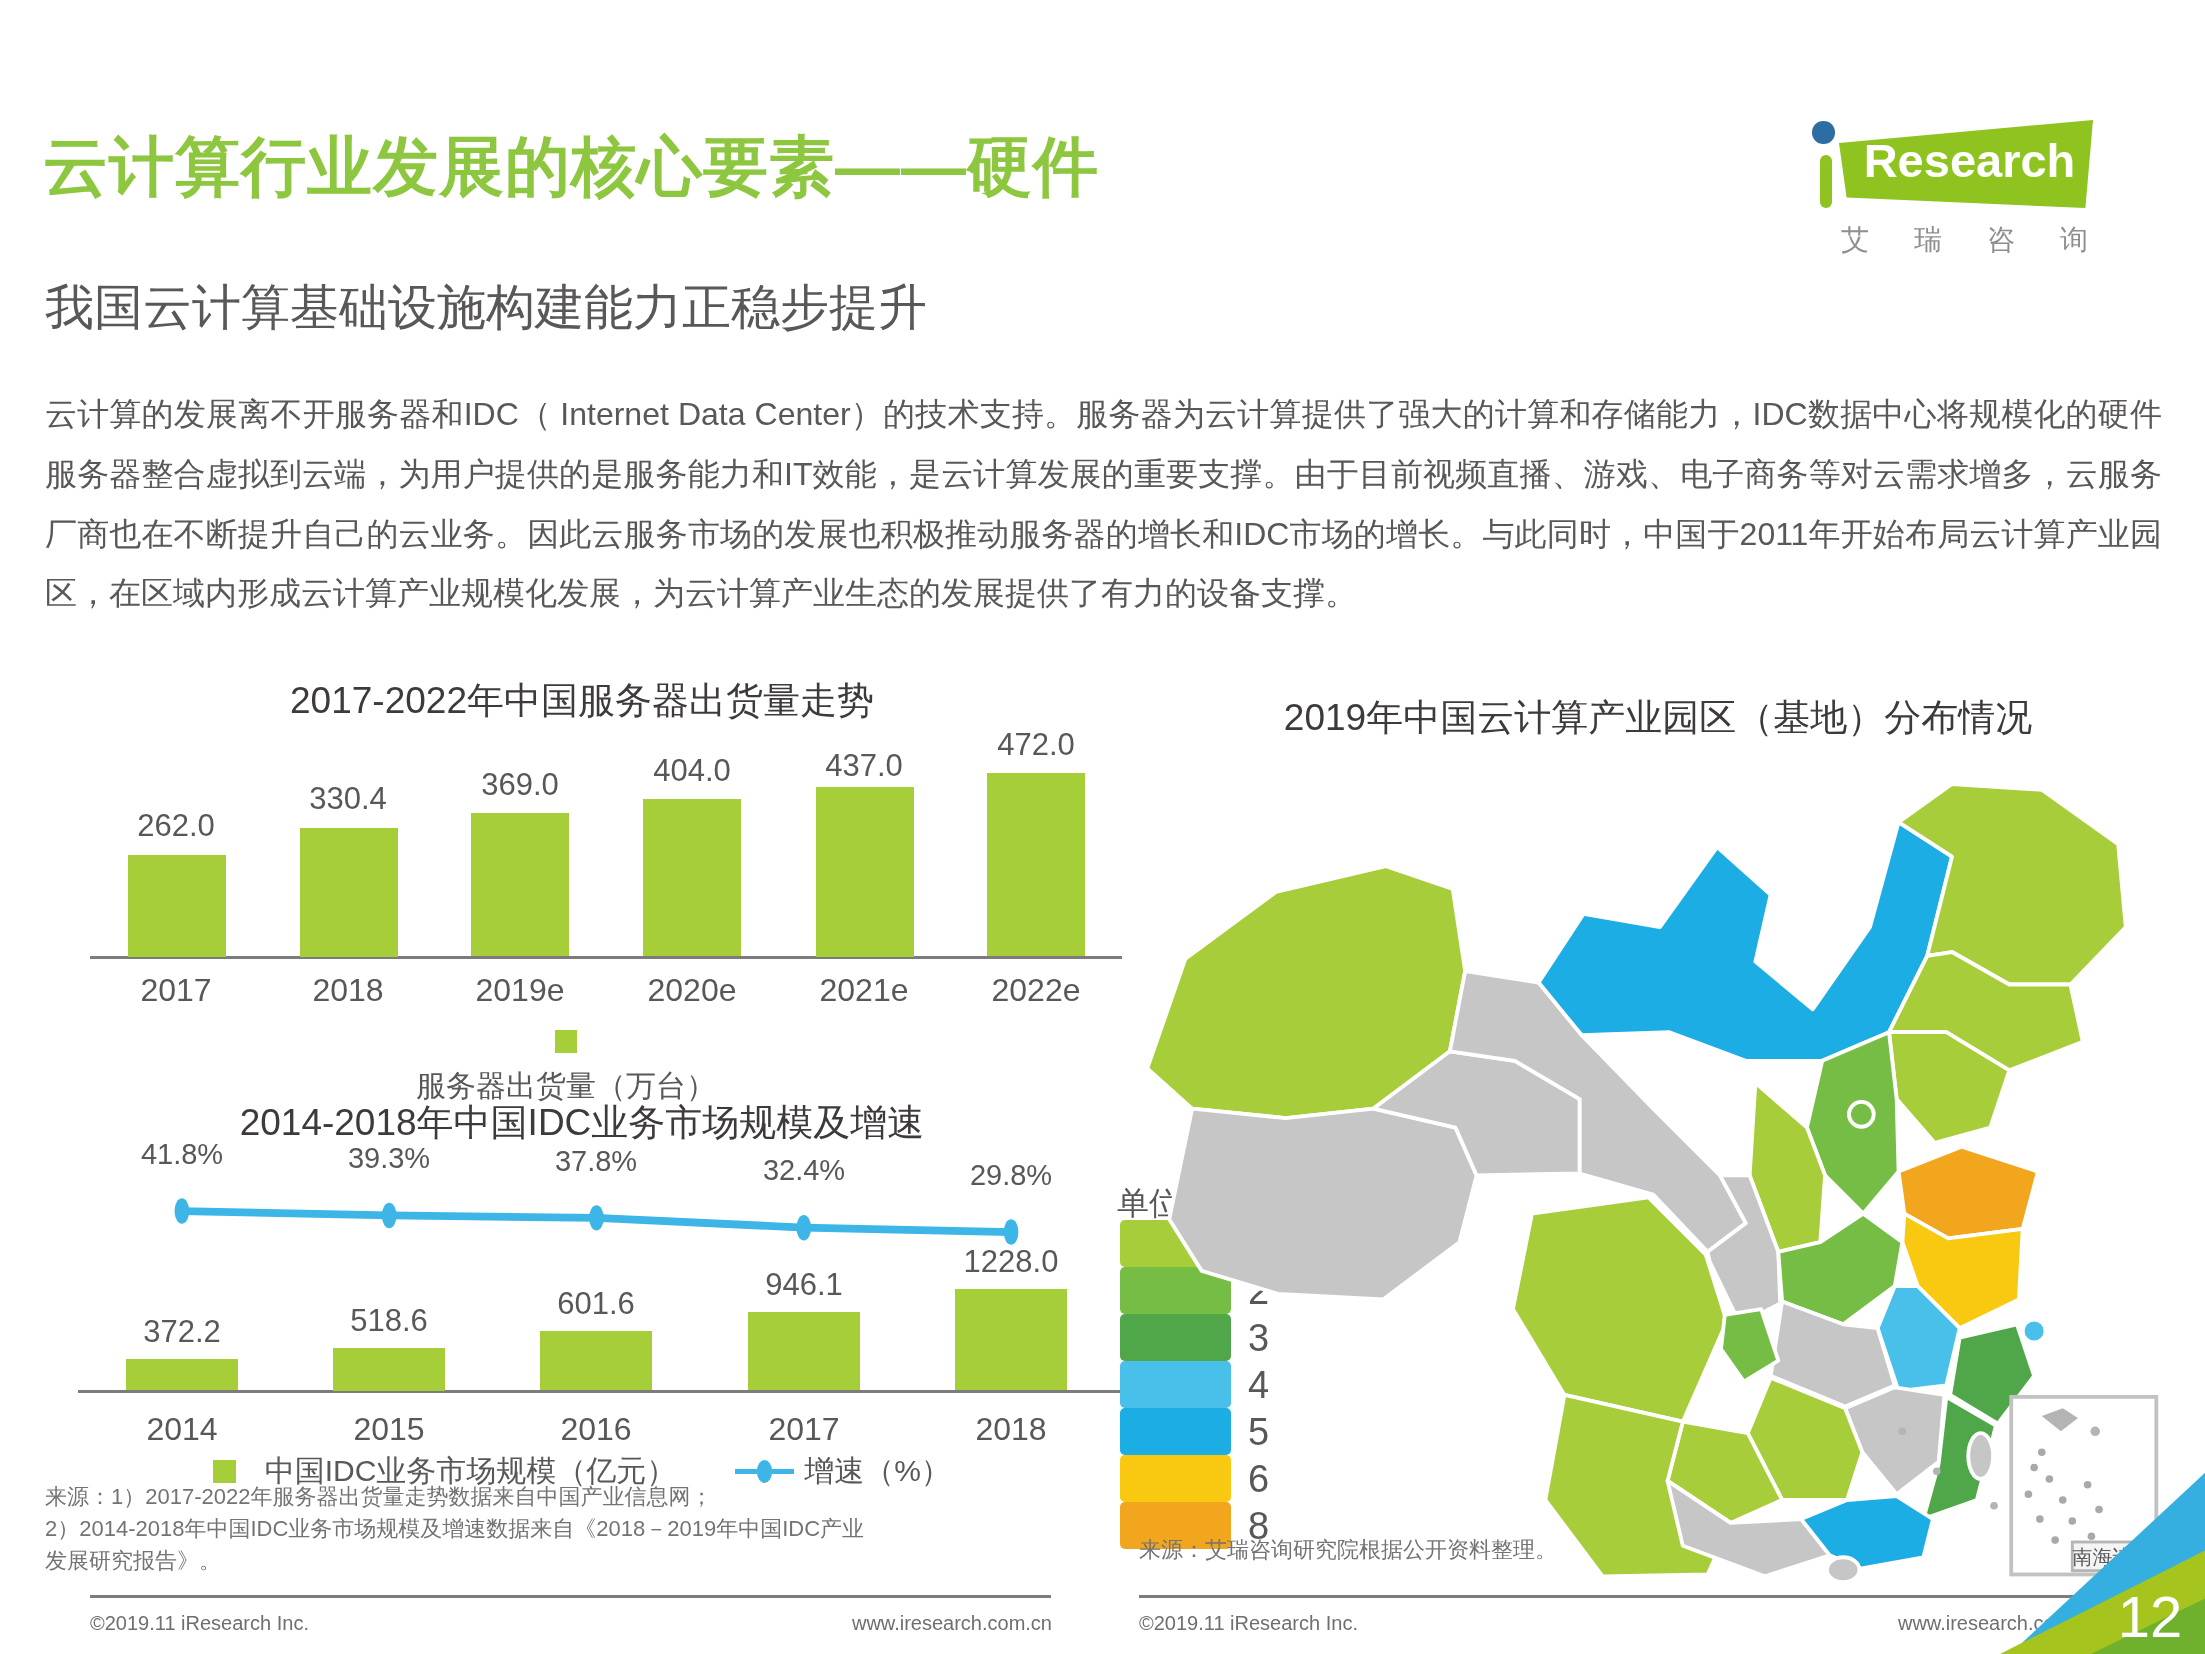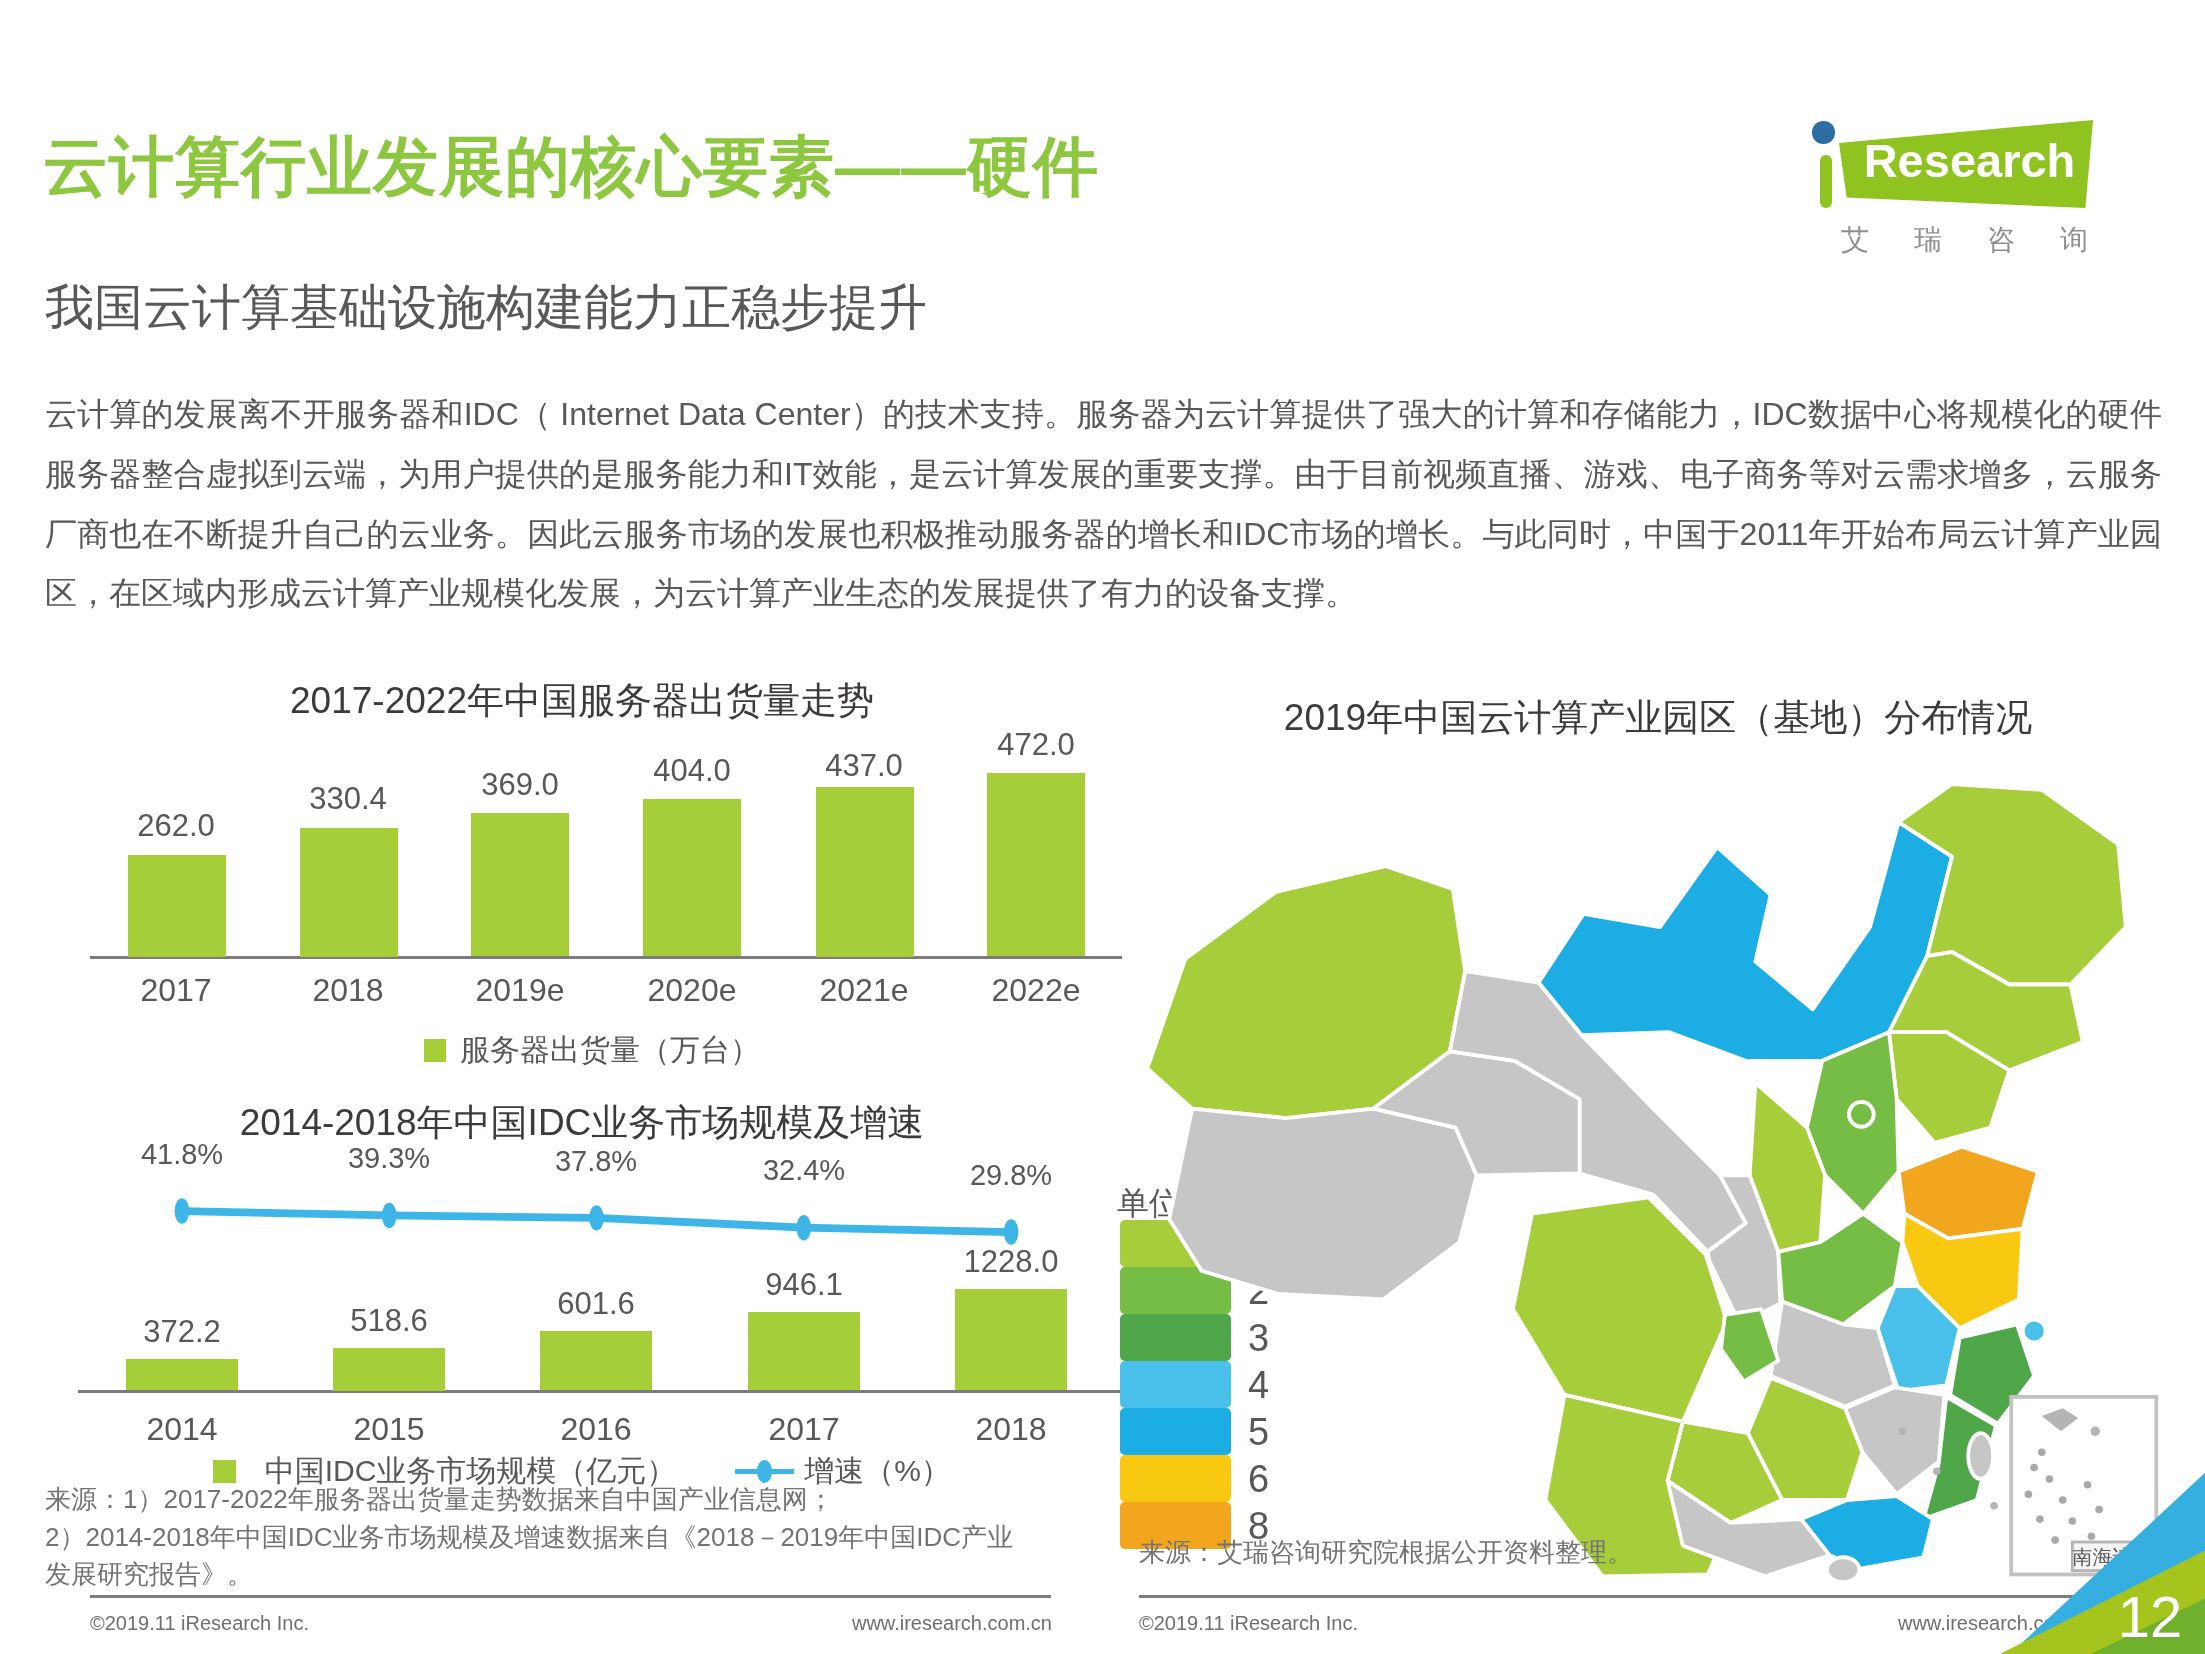--- a/index.html
+++ b/index.html
@@ -22,21 +22,21 @@
   .pct-label{font-size:29px;color:#595757;width:156px;text-align:center;}
   .legend-row{display:flex;align-items:center;justify-content:center;gap:13.7px;}
   .legend-sq{width:22.5px;height:22.5px;background:#a6ce39;flex:0 0 auto;}
   .legend-text{font-size:30px;color:#595757;}
   .line-glyph{position:relative;width:59px;height:26.4px;flex:0 0 auto;}
   .line-glyph .ln{position:absolute;left:0;top:10.8px;width:59px;height:4.9px;background:#3db5e7;}
   .line-glyph .dm{position:absolute;left:21.5px;top:2px;width:15.6px;height:22.5px;border-radius:50%;background:#3db5e7;}
   #unit-label{left:1117px;top:1182px;font-size:32px;color:#595757;}
   .map-leg-block{left:1120px;width:111px;height:47px;border-radius:4.9px;}
   .map-leg-num{left:1248px;font-size:38px;color:#595757;}
-  .source-text{font-size:26px;color:#737373;line-height:1.45;white-space:pre-line;}
+  .source-text{font-size:22px;color:#737373;line-height:1.45;white-space:pre-line;}
   #sources-charts{left:45px;top:1481px;width:1046px;}
   #source-map{left:1139px;top:1534px;width:1027px;}
   .footer-rule{top:1595px;height:3.4px;background:#7c7c7c;}
   .footer-text{top:1612px;font-size:20px;color:#6f6f6f;}
   
   #logo-shape{left:1839px;top:120px;width:254px;height:88px;background:#8fc31f;
               clip-path:polygon(0% 26%,100% 0%,97% 100%,3% 88%);}
   #logo-research{left:1852px;top:133px;width:235px;text-align:center;font-size:47px;color:#ffffff;font-weight:bold;}
   #logo-i-stem{left:1820px;top:155px;width:12.2px;height:53px;background:#8fc31f;border-radius:5.9px;}
   #logo-i-dot{left:1812px;top:121px;width:22.5px;height:22.5px;background:#2e6da4;border-radius:50%;}
@@ -114,21 +114,21 @@
     <svg style="position:absolute;left:0;top:0;pointer-events:none;" width="2205" height="1654" viewBox="0 0 4510 3383">
       <polyline points="372,2477 796,2486 1220,2491 1644,2511 2068,2520" fill="none" stroke="#3db5e7" stroke-width="16"></polyline>
       <ellipse cx="372" cy="2477" rx="15" ry="26" fill="#3db5e7"></ellipse>
       <ellipse cx="796" cy="2486" rx="15" ry="26" fill="#3db5e7"></ellipse>
       <ellipse cx="1220" cy="2491" rx="15" ry="26" fill="#3db5e7"></ellipse>
       <ellipse cx="1644" cy="2511" rx="15" ry="26" fill="#3db5e7"></ellipse>
       <ellipse cx="2068" cy="2520" rx="15" ry="26" fill="#3db5e7"></ellipse>
     </svg>
   </div>
 
-<div class="abs legend-row" id="chart1-legend" style="left:54px;top:1030px;width:1076px;">
+<div class="abs legend-row" id="chart1-legend" style="left:28px;top:1030px;width:1076px;flex-direction:column;">
   <span class="legend-sq"></span>
   <span class="legend-text">服务器出货量（万台）</span>
 </div>
 <div class="abs legend-row" id="chart2-legend" style="left:44px;top:1451px;width:1076px;gap:59px;">
   <span class="legend-row" style="gap:29px;">
     <span class="legend-sq"></span>
     <span class="legend-text">中国IDC业务市场规模（亿元）</span>
   </span>
   <span class="legend-row" style="gap:9.8px;">
     <span class="line-glyph">

